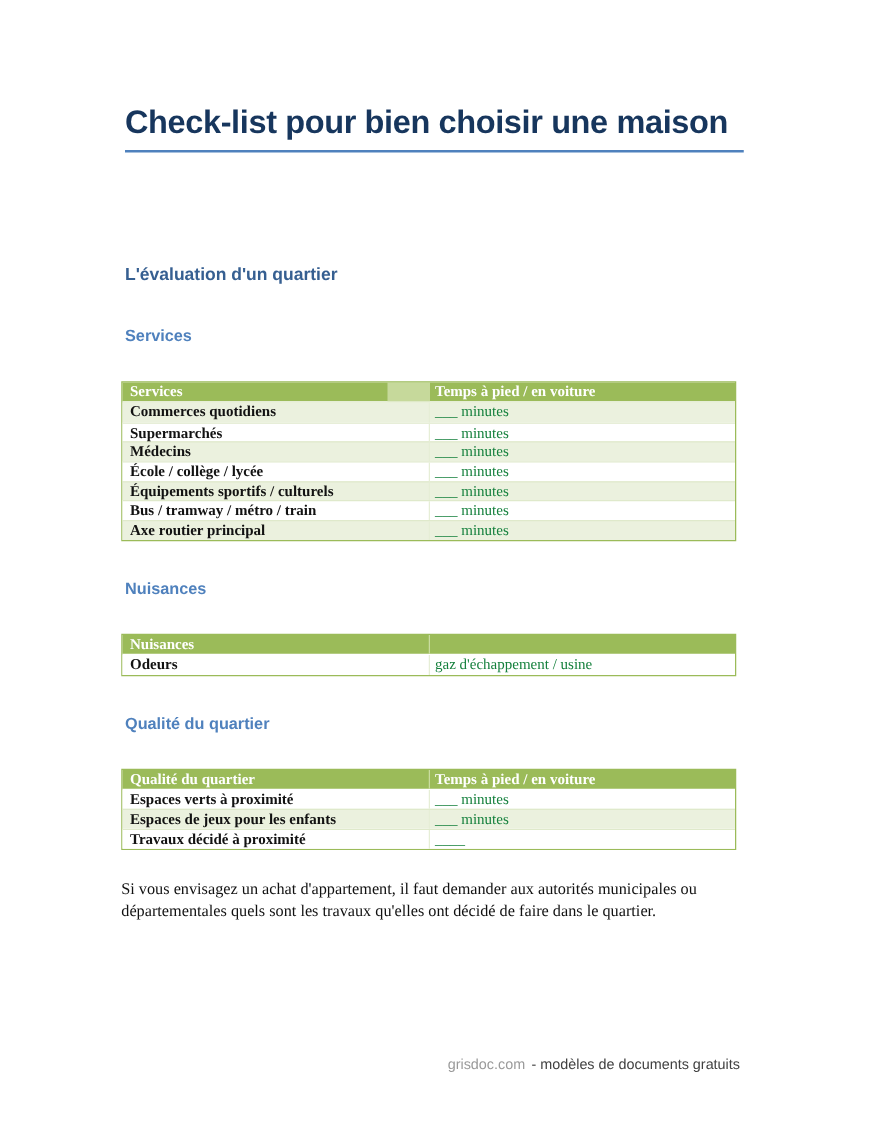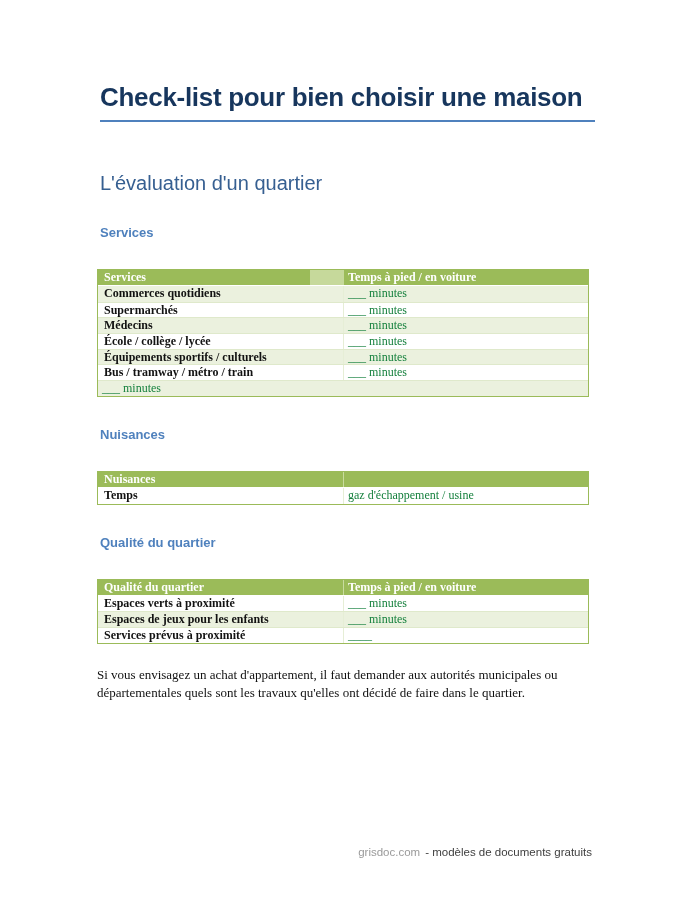--- a/index.html
+++ b/index.html
@@ -24,24 +24,24 @@
     color: var(--title-text, #17365D);
   }
   .title-rule {
     margin-left: 3px;
     margin-top: 8px;
     height: 0;
     border-bottom: 2px solid var(--title-rule, #4F81BD);
   }
   .h-section {
     margin-left: 3px;
-    margin-top: 52px;
-    font-size: 20px;
+    margin-top: 88px;
+    font-size: 14px;
     line-height: 18px;
-    font-weight: 400;
+    font-weight: 700;
     color: var(--heading1, #365F91);
   }
   .h-sub {
     margin-left: 3px;
     font-size: 13px;
     line-height: 15px;
     font-weight: 700;
     color: var(--heading2, #4F81BD);
   }
   .h-sub.first { margin-top: 33px; }
@@ -136,52 +136,53 @@
       </div>
       <div class="trow green">
         <div class="td1">Équipements sportifs / culturels</div>
         <div class="td2">___ minutes</div>
       </div>
       <div class="trow">
         <div class="td1">Bus / tramway / métro / train</div>
         <div class="td2">___ minutes</div>
       </div>
       <div class="trow green">
+        <div class="td1">Axe routier principal</div>
         <div class="td2">___ minutes</div>
       </div>
     </div>
 
     <h3 class="h-sub later">Nuisances</h3>
     <div class="tbl">
       <div class="thead plain">
         <div class="th1">Nuisances</div>
         <div class="th2"></div>
       </div>
       <div class="trow">
-        <div class="td1">Temps</div>
+        <div class="td1">Odeurs</div>
         <div class="td2">gaz d'échappement / usine</div>
       </div>
     </div>
 
     <h3 class="h-sub later">Qualité du quartier</h3>
     <div class="tbl">
       <div class="thead plain">
         <div class="th1">Qualité du quartier</div>
         <div class="th2">Temps à pied / en voiture</div>
       </div>
       <div class="trow">
         <div class="td1">Espaces verts à proximité</div>
         <div class="td2">___ minutes</div>
       </div>
       <div class="trow green">
         <div class="td1">Espaces de jeux pour les enfants</div>
         <div class="td2">___ minutes</div>
       </div>
       <div class="trow">
-        <div class="td1">Services prévus à proximité</div>
+        <div class="td1">Travaux décidé à proximité</div>
         <div class="td2">____</div>
       </div>
     </div>
 
     <p class="para">Si vous envisagez un achat d'appartement, il faut demander aux autorités municipales ou départementales quels sont les travaux qu'elles ont décidé de faire dans le quartier.</p>
   </div>
 
   <div class="footer">
     <a href="#" class="site">grisdoc.com</a>
     <span class="tagline">- modèles de documents gratuits</span>

